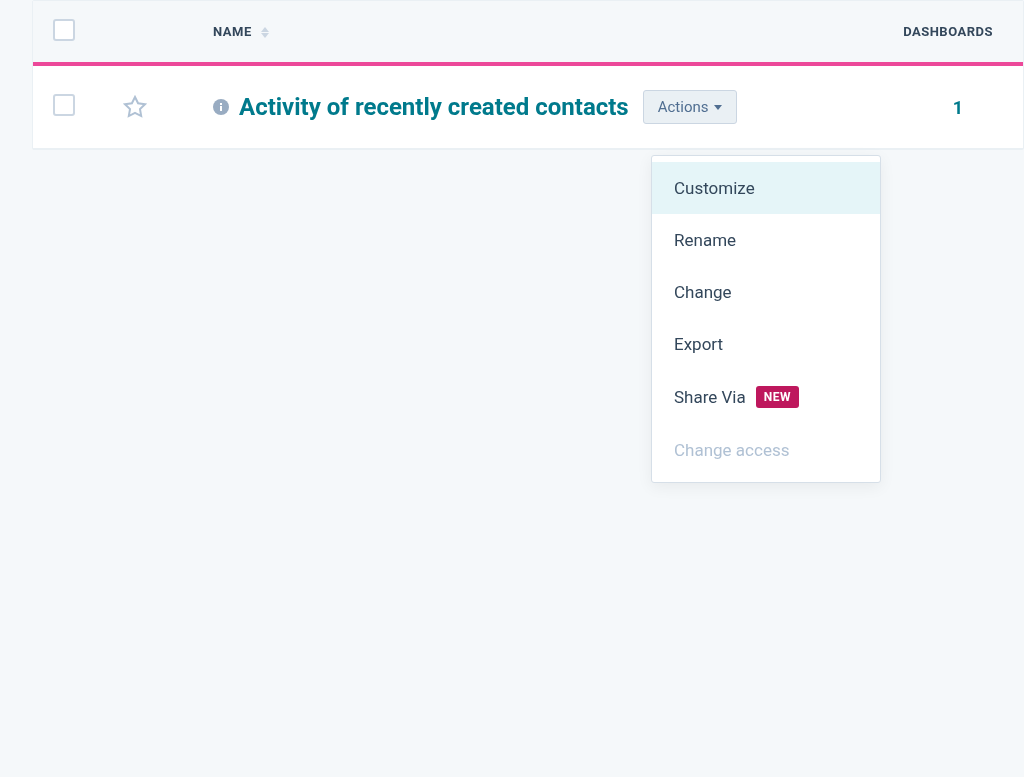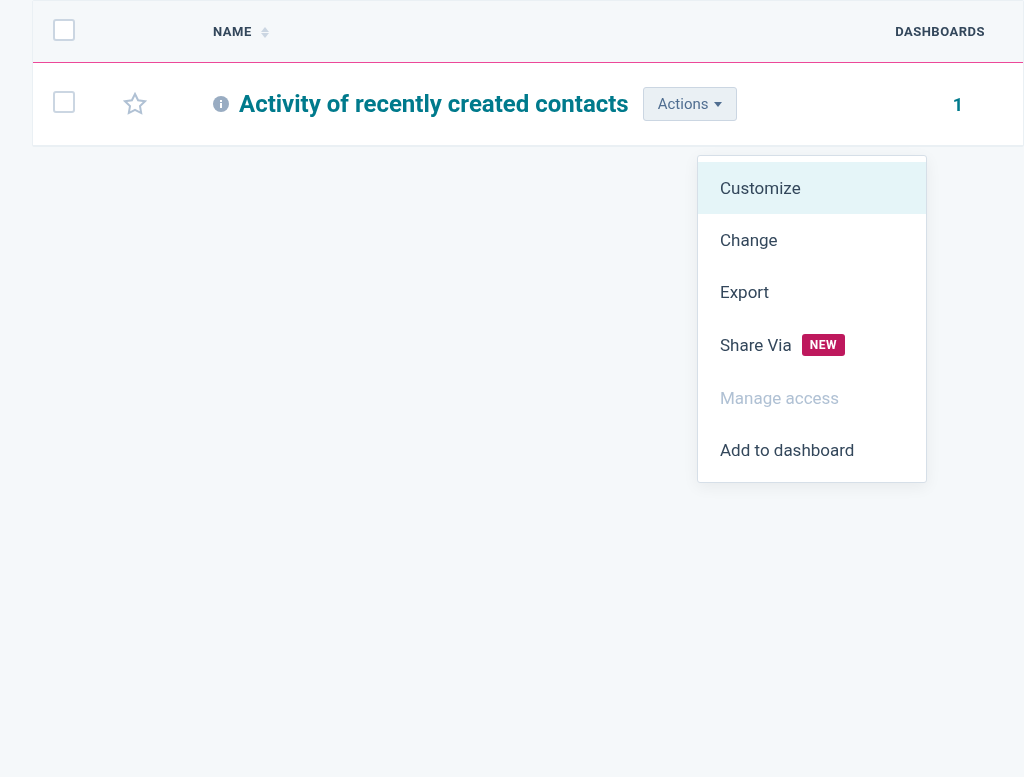--- a/index.html
+++ b/index.html
@@ -27,26 +27,26 @@
   thead tr {
     background: #f5f8fa;
   }
   thead th {
     text-align: left;
     font-size: 13px;
     font-weight: 700;
     color: #33475b;
     letter-spacing: 0.5px;
     padding: 18px 20px;
-    border-bottom: 1px solid #ec4899;
+    border-bottom: 4px solid #ec4899;
     text-transform: uppercase;
   }
   thead th.col-check { width: 70px; }
   thead th.col-fav { width: 90px; }
-  thead th.col-dash { text-align: right; width: 150px; padding-right: 38px;}
+  thead th.col-dash { text-align: right; width: 150px; padding-right: 30px;}
   tbody td {
     padding: 24px 20px;
     vertical-align: middle;
     border-bottom: 1px solid #eaf0f4;
     background: #fff;
   }
   td.col-fav { text-align: center; }
   td.col-dash { text-align: right; padding-right: 60px;}
   .checkbox {
     width: 22px;
@@ -111,21 +111,21 @@
   .sort-arrows .down { border-top: 5px solid #cbd6e2; }
   .dash-link {
     color: #007a8c;
     font-weight: 700;
     font-size: 18px;
     cursor: pointer;
   }
   .dropdown {
     position: absolute;
     top: 155px;
-    left: 697px;
+    left: 651px;
     width: 230px;
     background: #fff;
     border: 1px solid #d6dfe8;
     border-radius: 3px;
     box-shadow: 0 4px 16px rgba(0,0,0,0.06);
     padding: 6px 0;
     z-index: 10;
   }
   .dropdown-item {
     padding: 16px 22px;
@@ -205,28 +205,28 @@
       </tr>
     </tbody>
   </table>
 </div>
 
 <div class="dropdown">
   <div class="dropdown-item highlight">
     <span>Customize</span>
   </div>
   <div class="dropdown-item">
+    <span>Rename</span>
+  </div>
+  <div class="dropdown-item">
     <span>Change</span>
   </div>
   <div class="dropdown-item">
     <span>Export</span>
   </div>
   <div class="dropdown-item">
     <span>Share Via</span>
     <span class="badge-new">NEW</span>
   </div>
   <div class="dropdown-item disabled">
-    <span>Manage access</span>
-  </div>
-  <div class="dropdown-item">
-    <span>Add to dashboard</span>
+    <span>Change access</span>
   </div>
 </div>
 
 </body></html>

